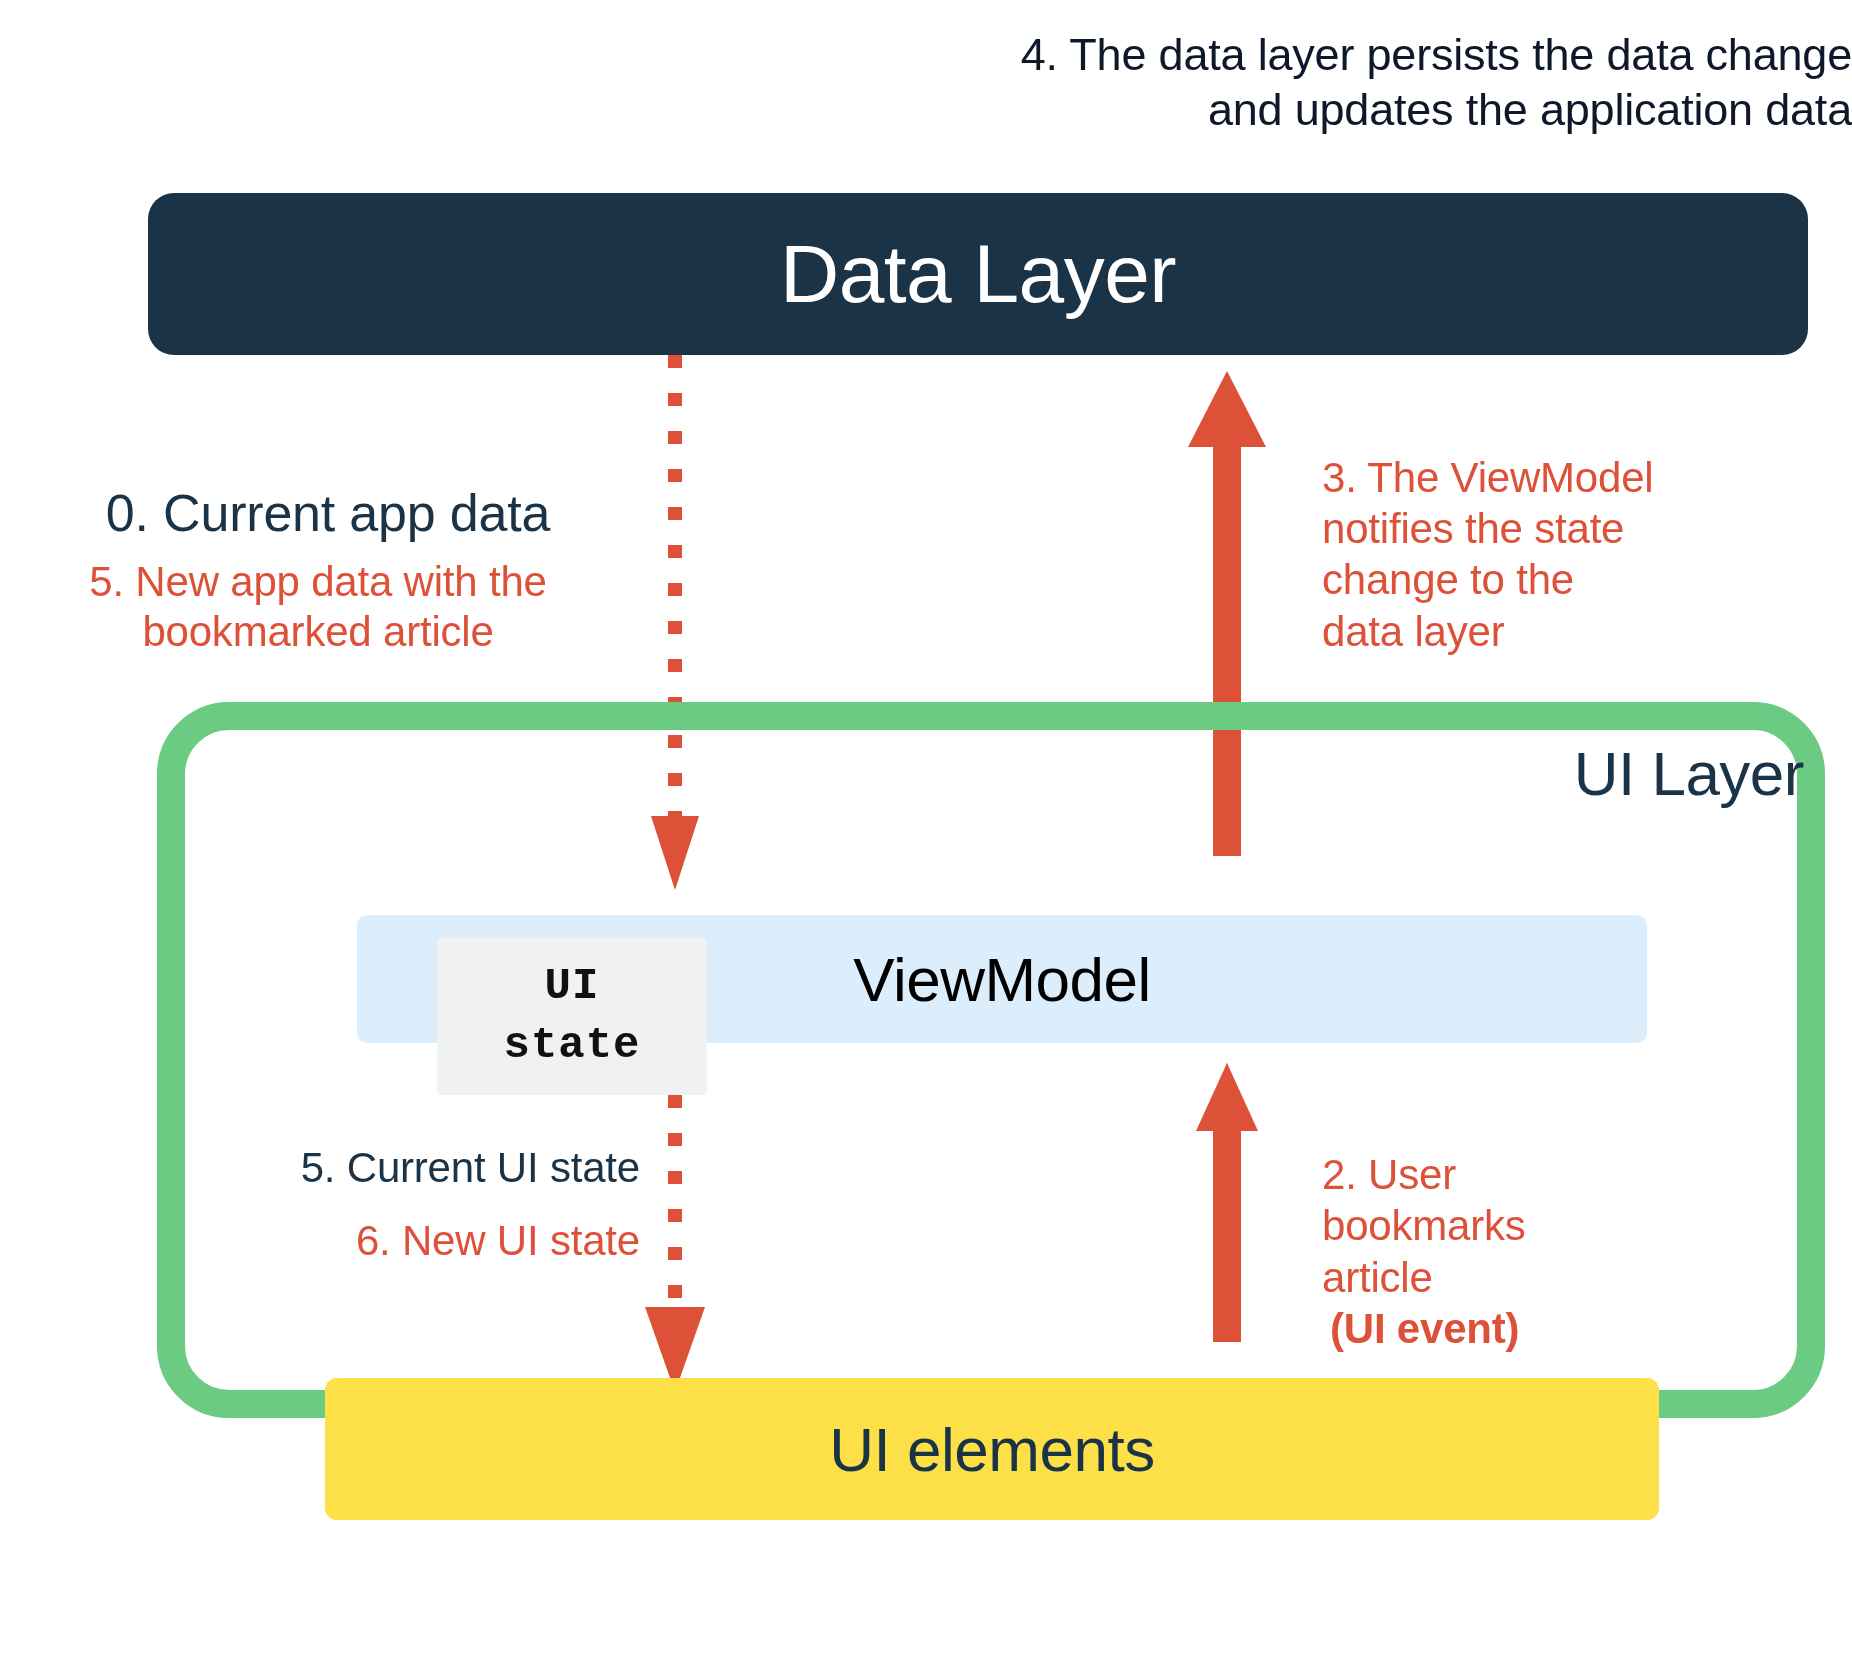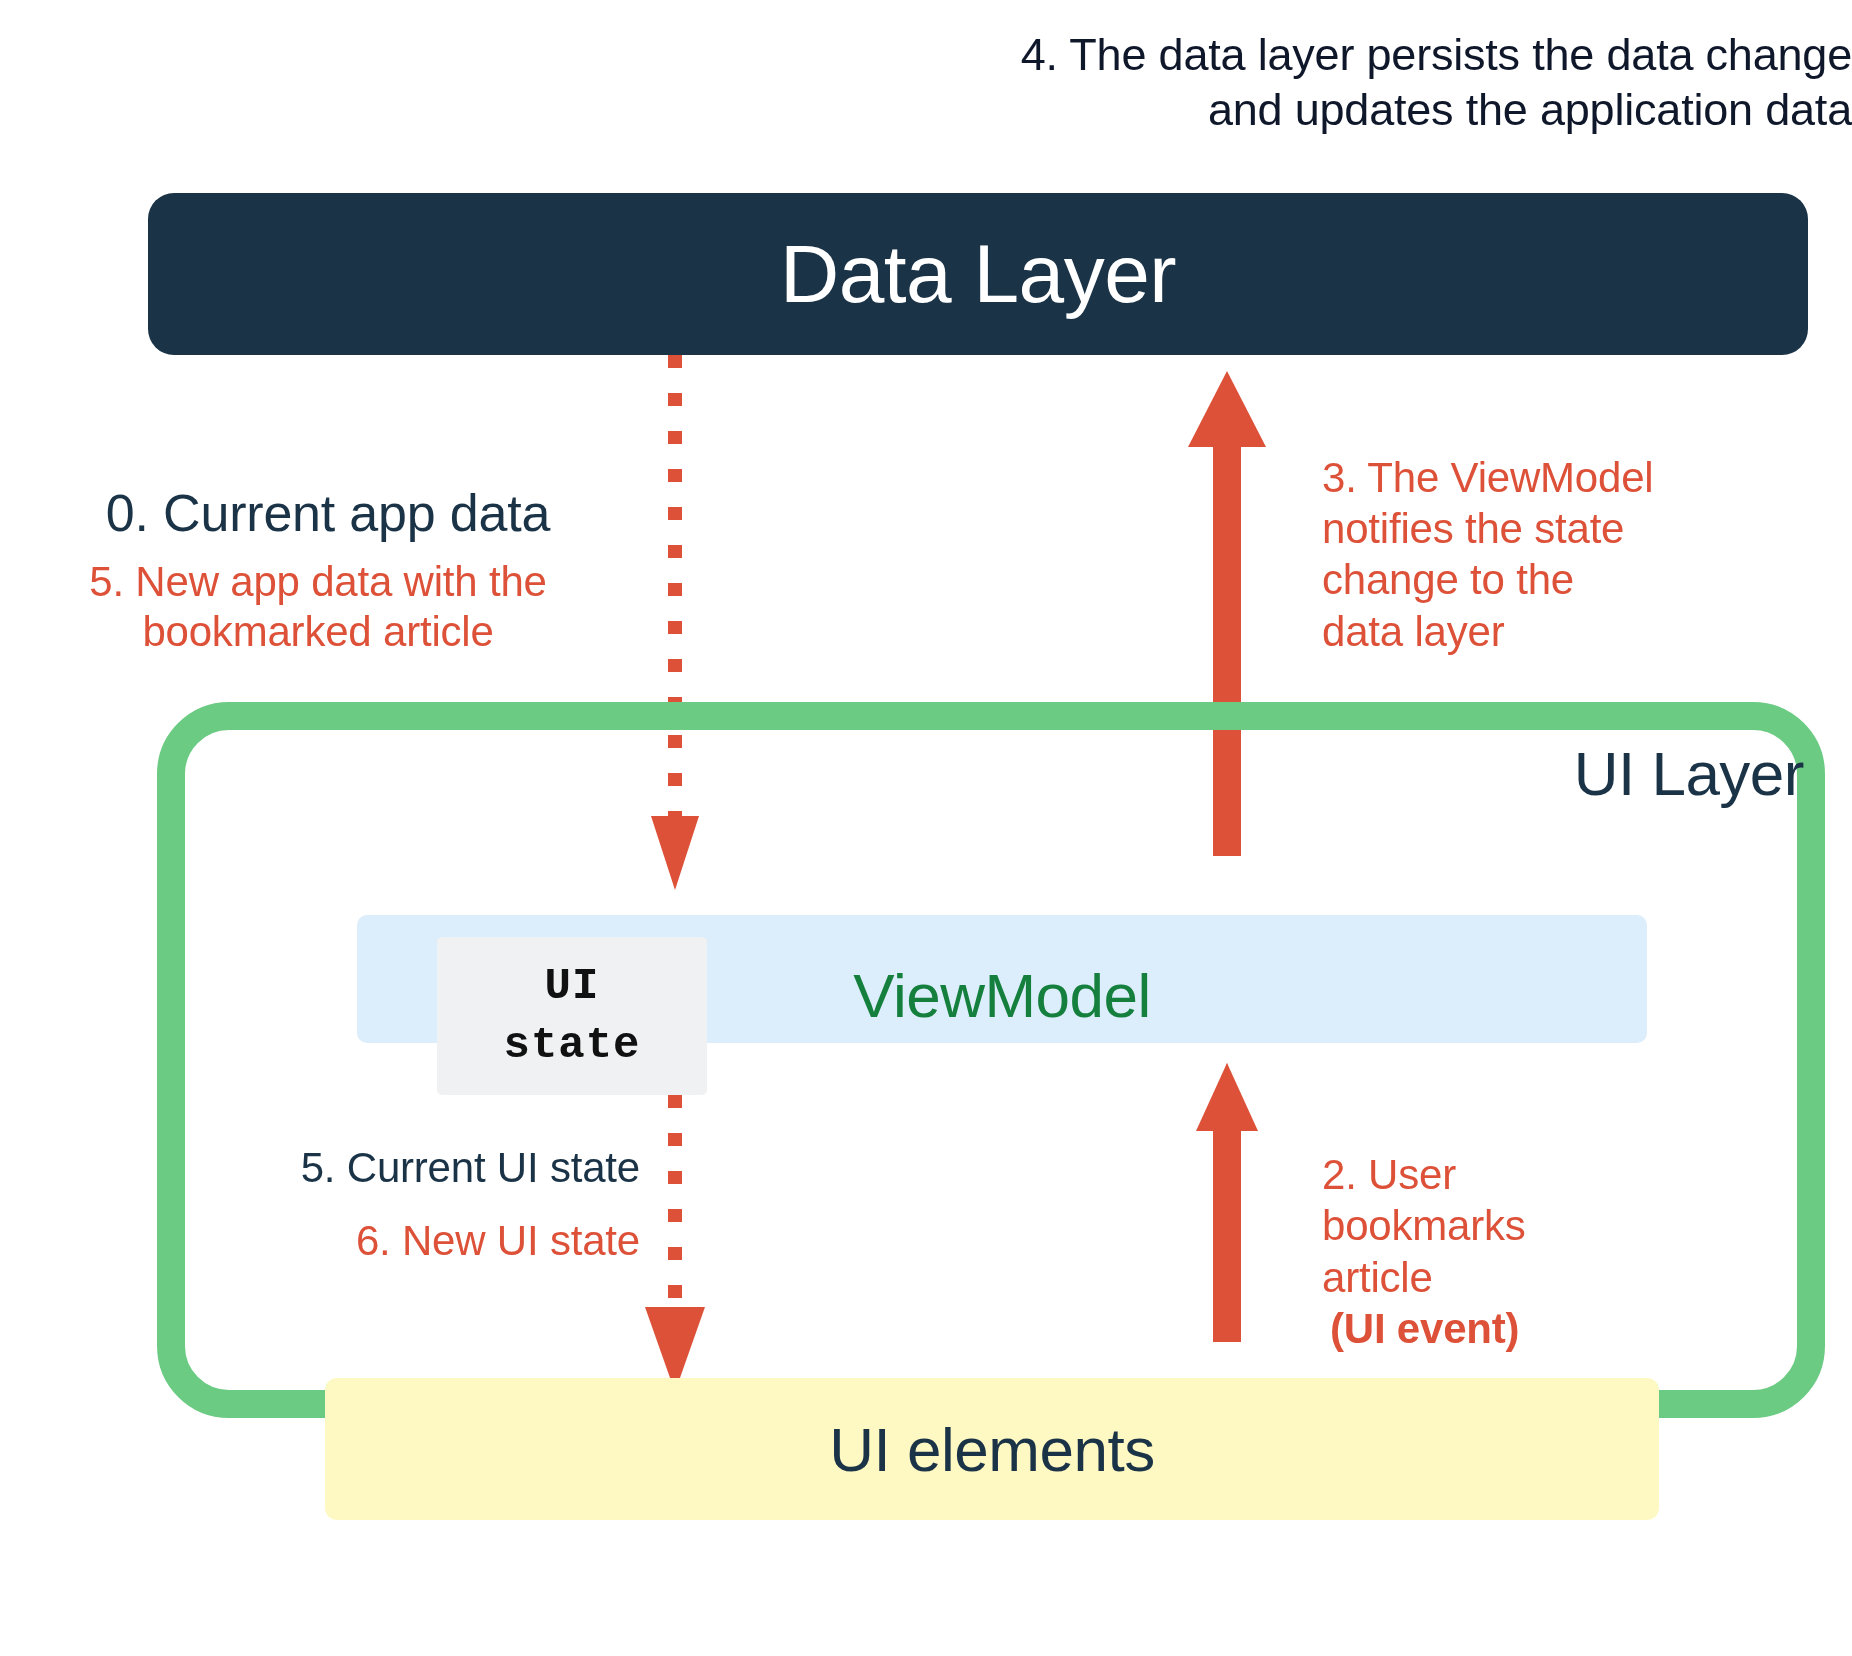--- a/index.html
+++ b/index.html
@@ -108,24 +108,23 @@
     background: #DCEDFB;
     border-radius: 10px;
   }
   #viewmodel-title {
     position: absolute;
     left: 0; top: 0;
     width: 100%; height: 100%;
     display: flex;
     align-items: center;
     justify-content: center;
-    color: #15803d;
+    color: #000000;
     font-size: 62px;
     letter-spacing: -0.5px;
-    margin-top: 16px;
   }
 
   
   #ui-state-chip {
     position: absolute;
     left: 437px; top: 937px;
     width: 270px; height: 158px;
     background: #F0F1F2;
     border-radius: 5px;
     display: flex;
@@ -138,21 +137,21 @@
     color: #111111;
     line-height: 1.35;
     letter-spacing: 1px;
   }
 
   
   #ui-elements-bar {
     position: absolute;
     left: 325px; top: 1378px;
     width: 1334px; height: 142px;
-    background: #fef9c3;
+    background: #fde047;
     border-radius: 12px;
   }
   #ui-elements-title {
     position: absolute;
     left: 0; top: 0;
     width: 100%; height: 100%;
     display: flex;
     align-items: center;
     justify-content: center;
     color: #1B3347;

